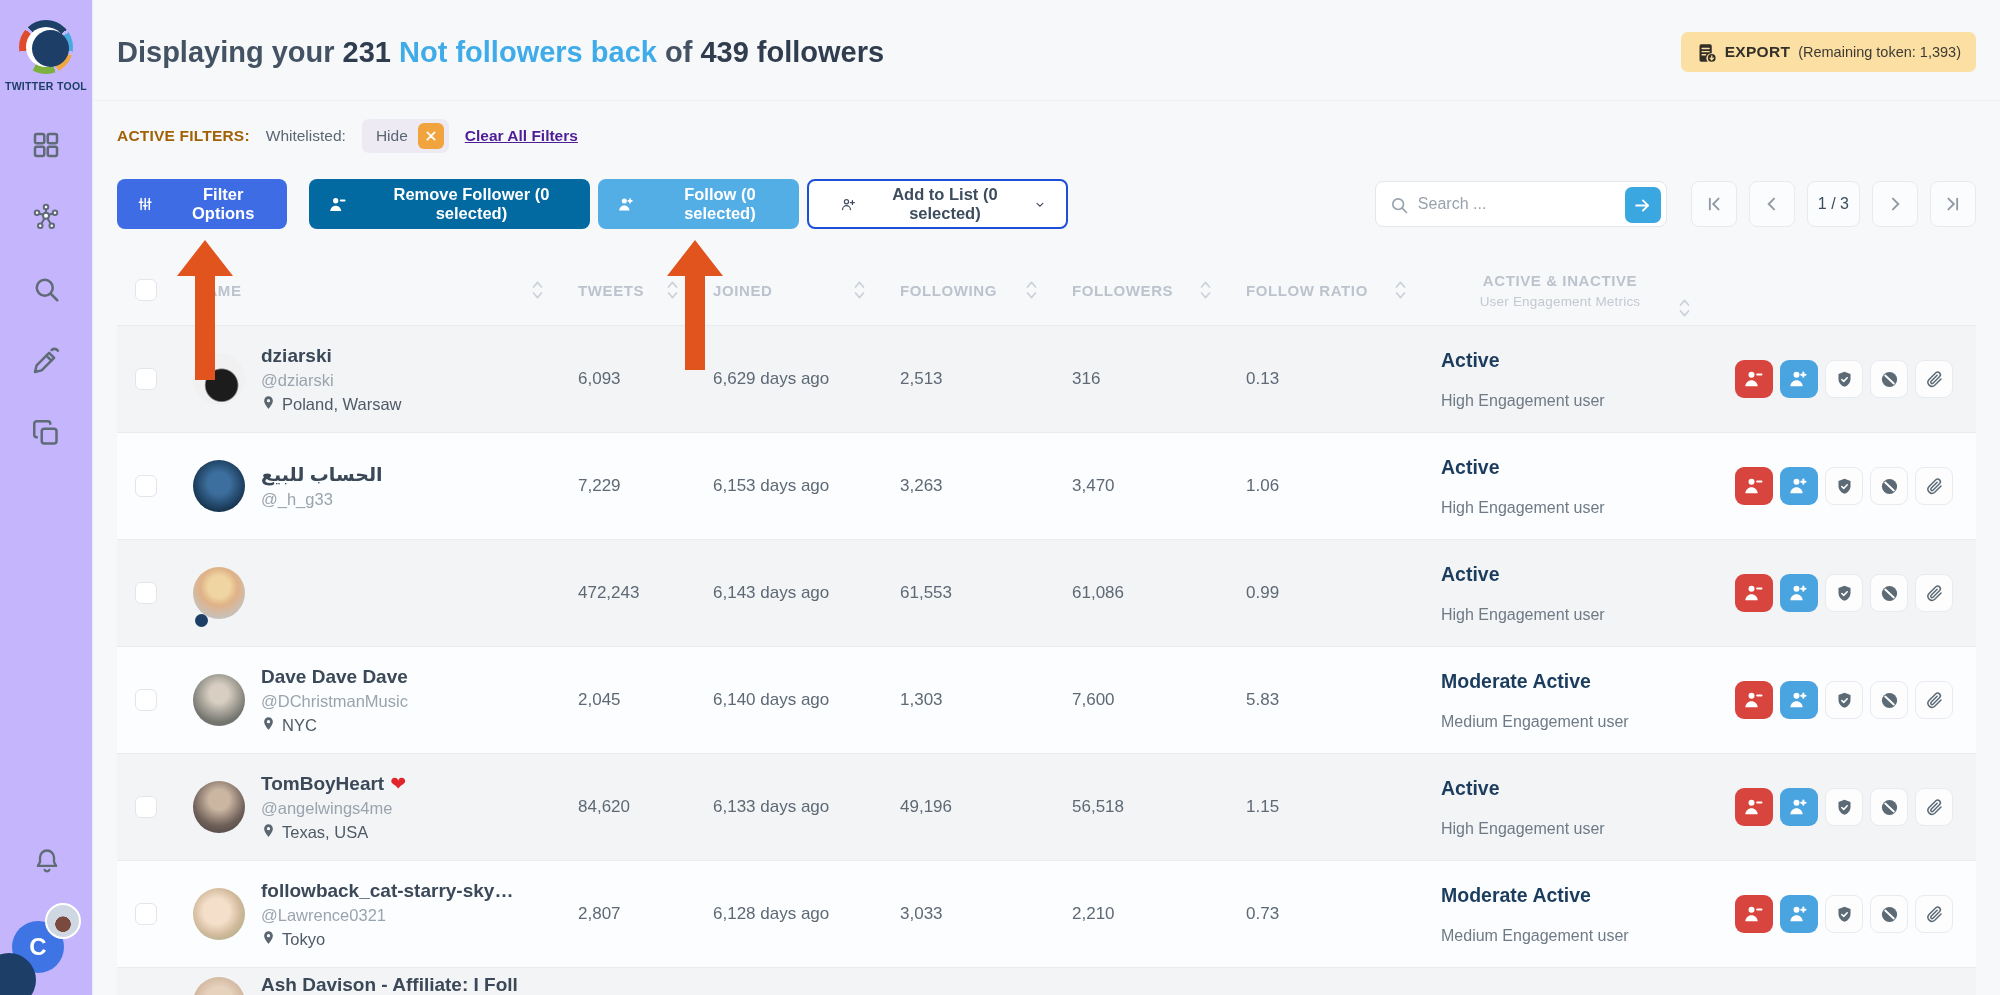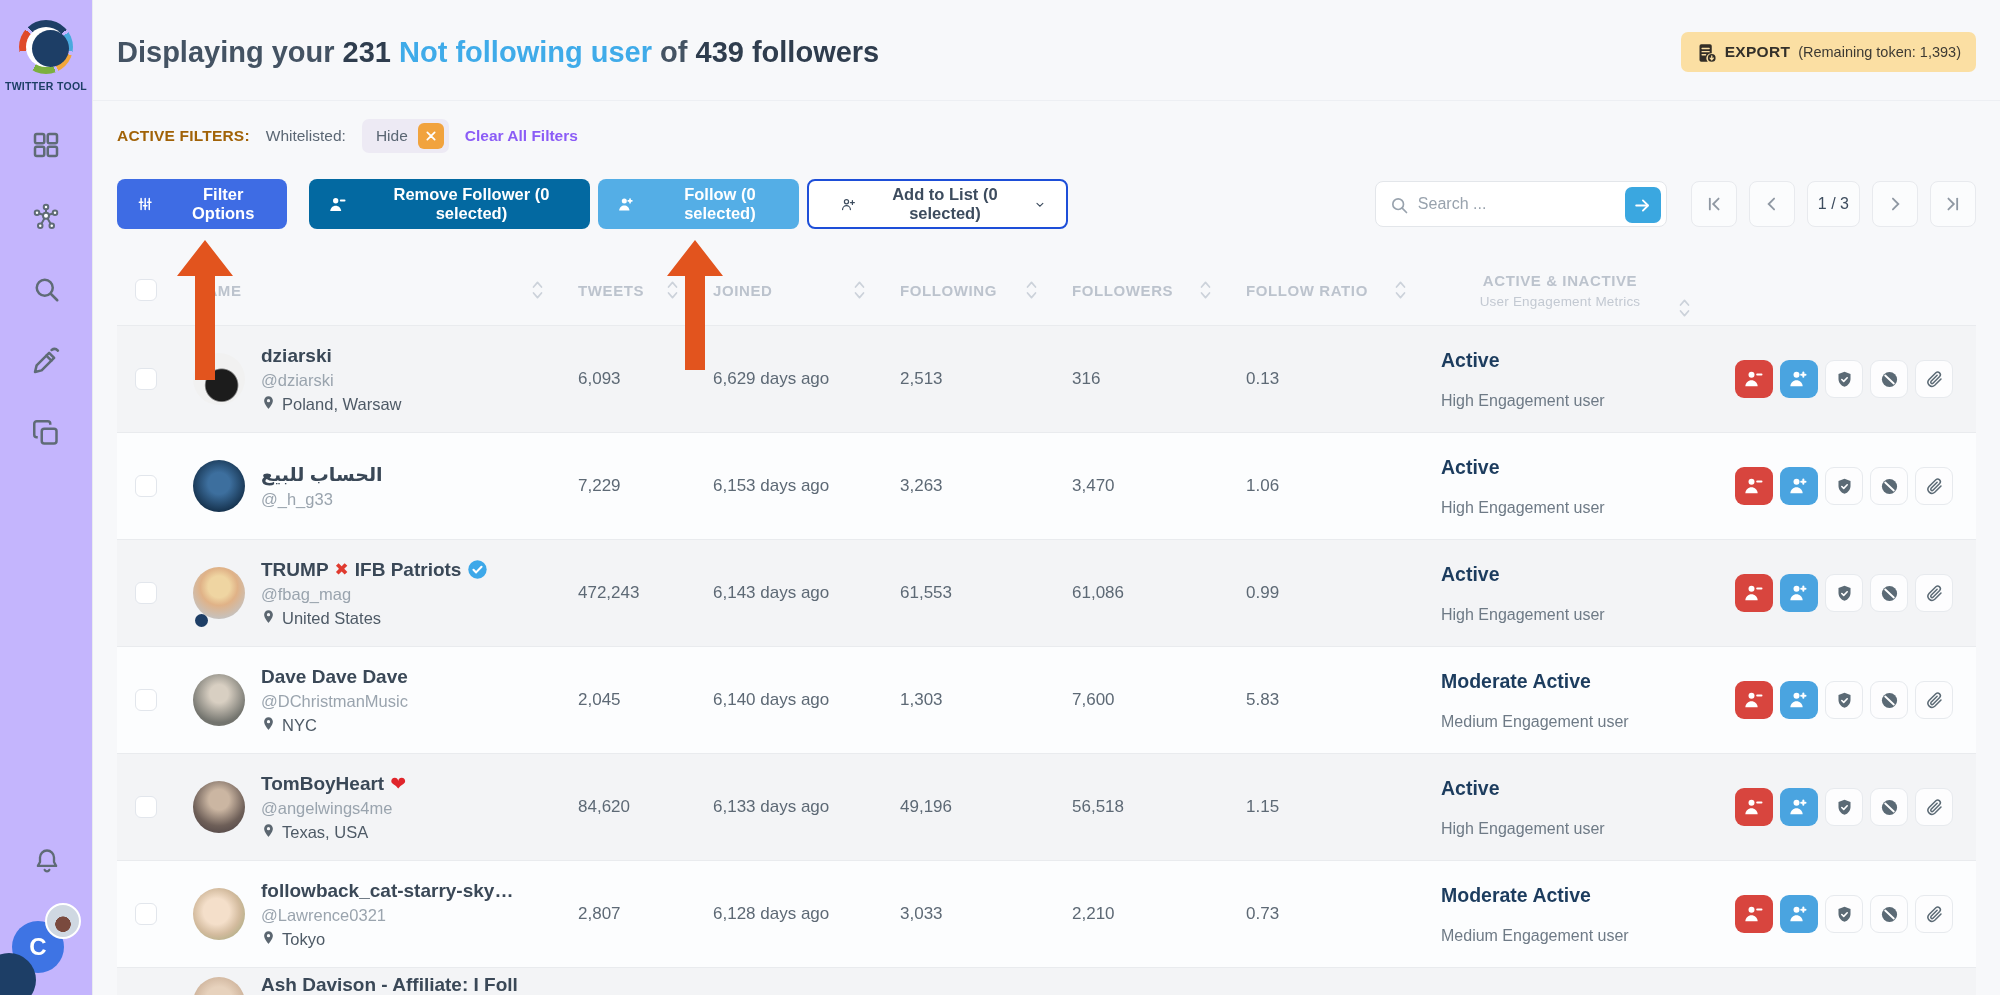--- a/index.html
+++ b/index.html
@@ -48,21 +48,21 @@
   .export-btn .lab { font-size:15.5px; font-weight:bold; color:#33302a; letter-spacing:.3px; }
   .export-btn .note { font-size:14.5px; color:#3d3a33; }
 
   .filters-row { display:flex; align-items:center; gap:16px; padding:18px 24px 0; font-size:15.5px; }
   .filters-row .flabel { font-weight:bold; color:#a16207; letter-spacing:.2px; }
   .filters-row .ffield { color:#5a6673; }
   .chip { background:#edeaf4; border-radius:7px; padding:4px 5px 4px 14px; display:flex; align-items:center; gap:10px; }
   .chip .chip-text { color:#5a6673; }
   .chip .chip-x { width:26px; height:26px; border-radius:6px; background:#f1a33e; border:none; cursor:pointer;
     display:flex; align-items:center; justify-content:center; }
-  .clear-link { color:#8b5cf6; font-weight:600; cursor:pointer; }
+  .clear-link { color:#4c1d95; font-weight:600; text-decoration:underline; cursor:pointer; }
 
   .toolbar { display:flex; align-items:center; padding:26px 24px 0; }
   .btn { height:50px; border:none; border-radius:8px; font-size:16.5px; font-weight:600; cursor:pointer;
     display:flex; align-items:center; justify-content:center; gap:26px; padding:0 20px; font-family:inherit; }
   .btn-filter { background:#3e6ce4; color:#fff; margin-right:22px; width:170px; }
   .btn-remove { background:#0369a1; color:#fff; margin-right:8px; width:281px; }
   .btn-follow { background:#54aee6; color:#fff; margin-right:8px; width:201px; }
   .btn-list { background:#fff; color:#3d4c5e; border:2px solid #1d4ed8; width:261px;padding-left:32px; }
   .toolbar .spacer { flex:1; }
   .searchbox { position:relative; width:292px; height:46px; background:#fff; border:1px solid #e3e6ea; border-radius:8px; margin-right:24px; }
@@ -302,21 +302,21 @@
       <div class="c-circle">C</div>
       <div class="photo"></div>
     </div>
     <div class="corner-blob"></div>
   </div>
 </nav>
 
 <main class="main">
 
   <div class="topbar">
-    <h1 class="title"><span>Displaying your </span><span class="strong">231</span> <span class="link">Not following user</span><span> of </span><span class="strong">439 followers</span></h1>
+    <h1 class="title"><span>Displaying your </span><span class="strong">231</span> <span class="link">Not followers back</span><span> of </span><span class="strong">439 followers</span></h1>
     <button class="export-btn">
       <svg class="ic" width="21" height="21">
           <use href="#i-export"></use>
         </svg>
       <span class="lab">EXPORT</span>
       <span class="note">(Remaining token: 1,393)</span>
     </button>
   </div>
 
   <div class="filters-row">
@@ -559,37 +559,20 @@
     </div>
 
     <div class="trow odd">
       <div class="cell c-check">
           <div class="checkbox"></div>
         </div>
       <div class="cell c-name">
         <div class="avatar av3">
             <span class="dot"></span>
           </div>
-        <div class="who">
-          <div class="nm">
-              <span>TRUMP</span>
-              <span class="redx">✖</span>
-              <span>IFB Patriots</span>
-              <svg class="ic badge">
-                <use href="#i-badge"></use>
-              </svg>
-            </div>
-          <div class="hd">@fbag_mag</div>
-          <div class="loc">
-              <svg class="ic pin">
-                <use href="#i-pin"></use>
-              </svg>
-              <span>United States</span>
-            </div>
-        </div>
       </div>
       <div class="cell num">472,243</div>
       <div class="cell num">6,143 days ago</div>
       <div class="cell num">61,553</div>
       <div class="cell num">61,086</div>
       <div class="cell num">0.99</div>
       <div class="cell c-status">
           <div class="st">Active</div>
           <div class="st-sub">High Engagement user</div>
         </div>

